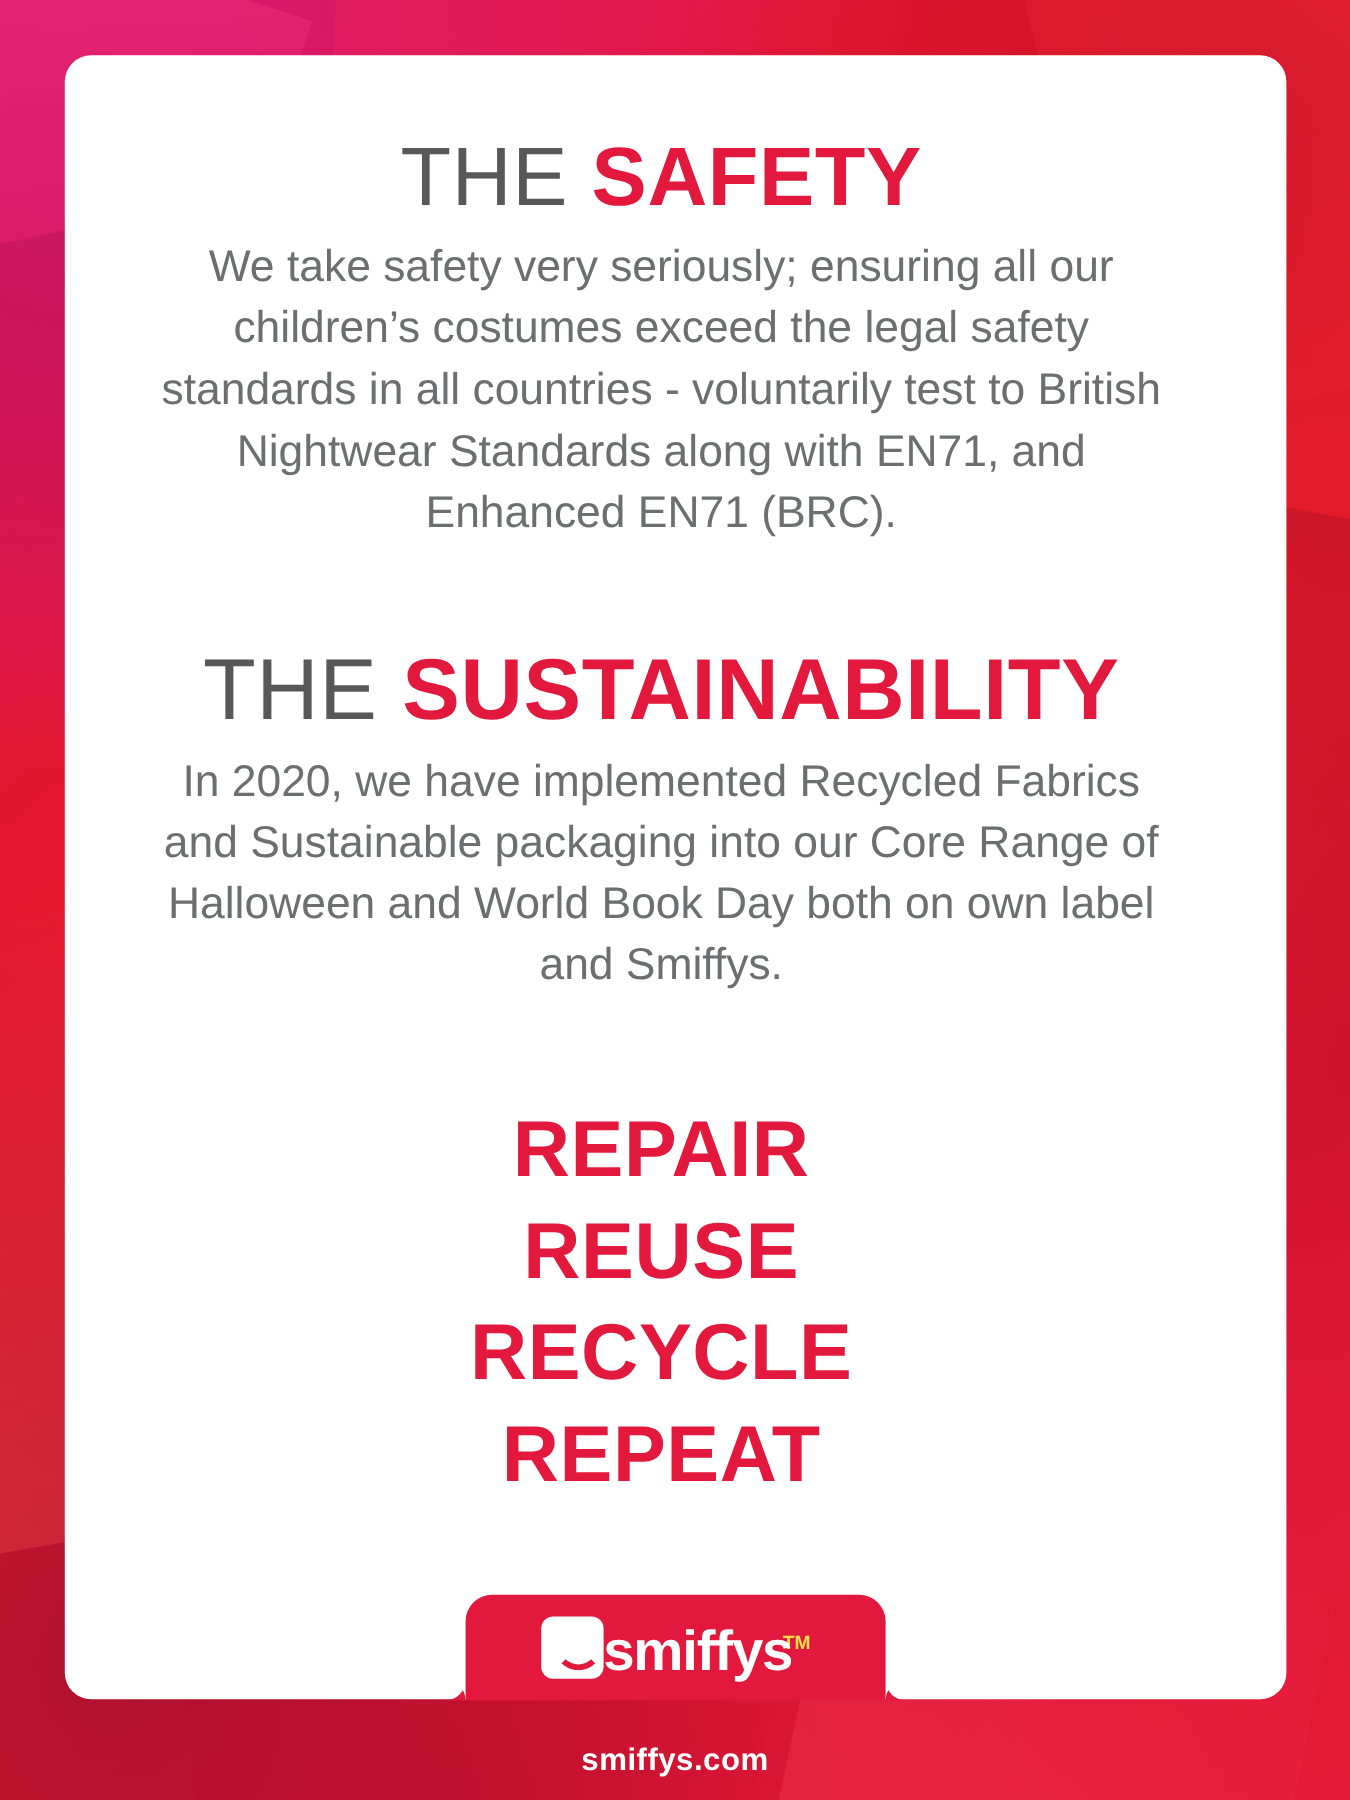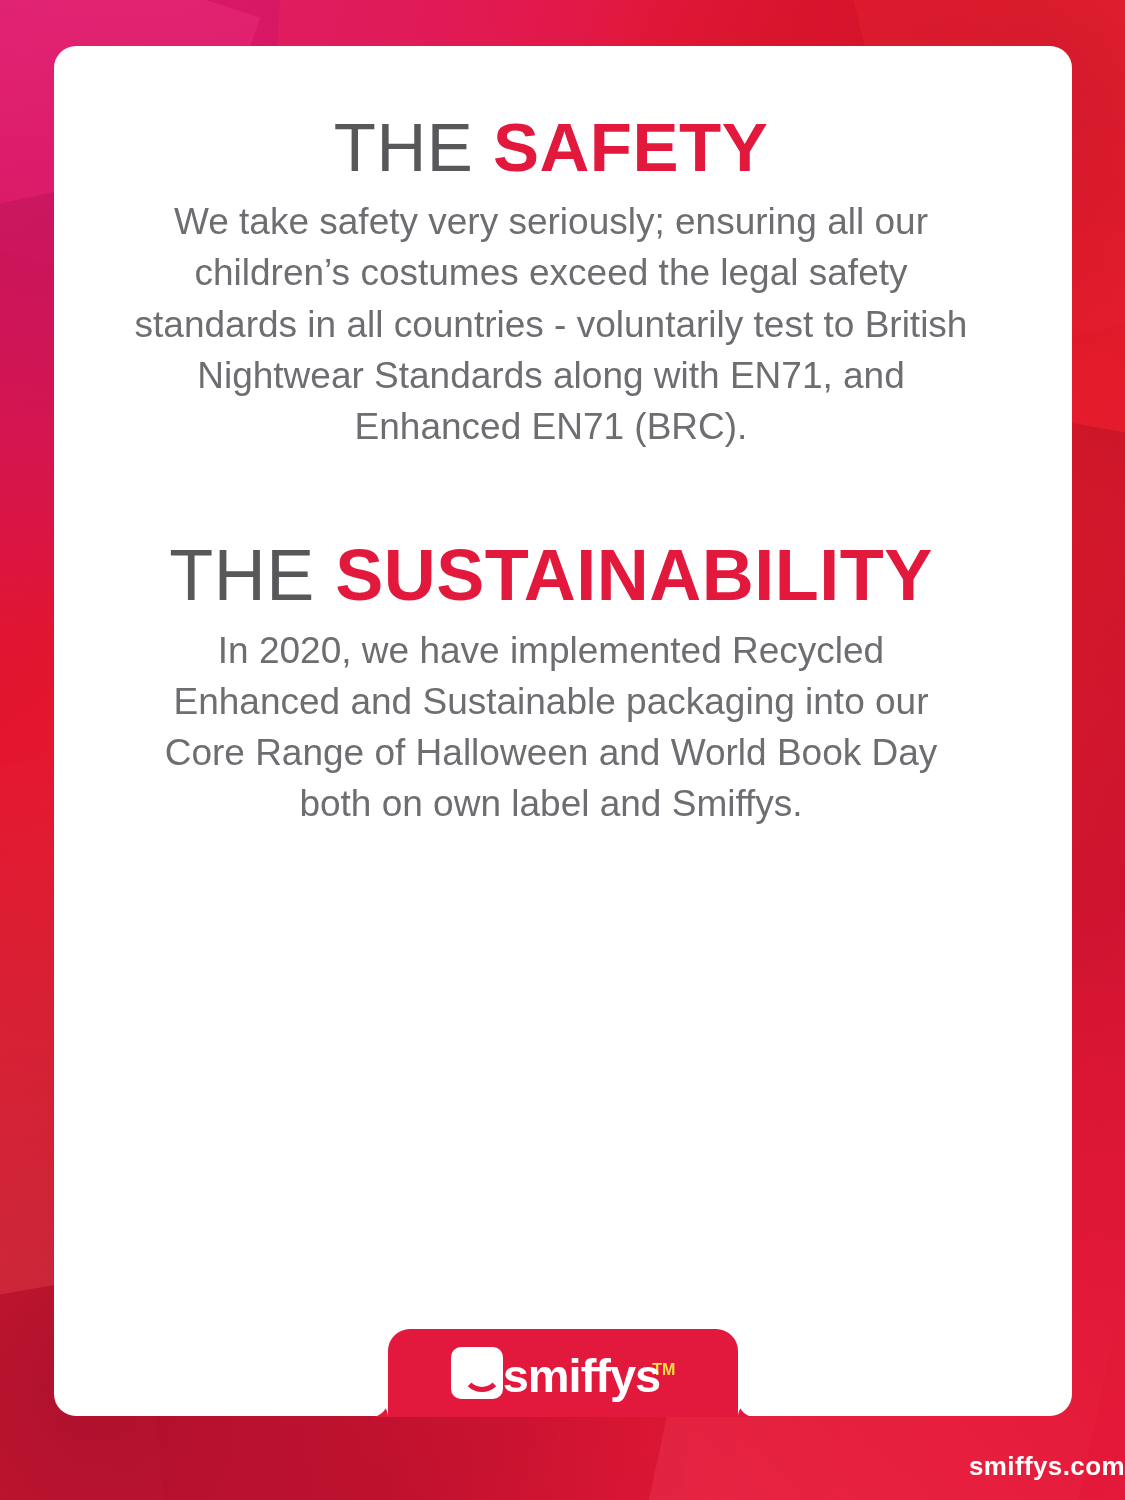--- a/index.html
+++ b/index.html
@@ -163,21 +163,21 @@
     align-self: flex-start;
     margin-top: 32px;
     margin-left: -8px;
   }
 
   .site-url {
     position: absolute;
     left: 0;
     right: 0;
     bottom: 18px;
-    text-align: right;
+    text-align: center;
     color: #ffffff;
     font-size: 26px;
     font-weight: 700;
     letter-spacing: 0.4px;
   }
 </style>
 </head>
 <body>
 
 <div class="poster">
@@ -201,23 +201,29 @@
         <span class="strong">SAFETY</span>
       </h1>
       <p class="body-copy">We take safety very seriously; ensuring all our children’s costumes exceed the legal safety standards in all countries - voluntarily test to British Nightwear Standards along with EN71, and Enhanced EN71 (BRC).</p>
     </div>
 
     <div class="block-sustain">
       <h1 class="heading heading-sustain">
         <span>THE</span>
         <span class="strong">SUSTAINABILITY</span>
       </h1>
-      <p class="body-copy">In 2020, we have implemented Recycled Enhanced and Sustainable packaging into our Core Range of Halloween and World Book Day both on own label and Smiffys.</p>
-    </div>
-
+      <p class="body-copy">In 2020, we have implemented Recycled Fabrics and Sustainable packaging into our Core Range of Halloween and World Book Day both on own label and Smiffys.</p>
+    </div>
+
+    <div class="mantra">
+      <div>REPAIR</div>
+      <div>REUSE</div>
+      <div>RECYCLE</div>
+      <div>REPEAT</div>
+    </div>
 
     <div class="logo-tab">
       <span class="logo-mark"></span>
       <span class="logo-word">smiffys</span>
       <span class="logo-tm">TM</span>
     </div>
 
   </div>
 
   <div class="site-url">smiffys.com</div>

